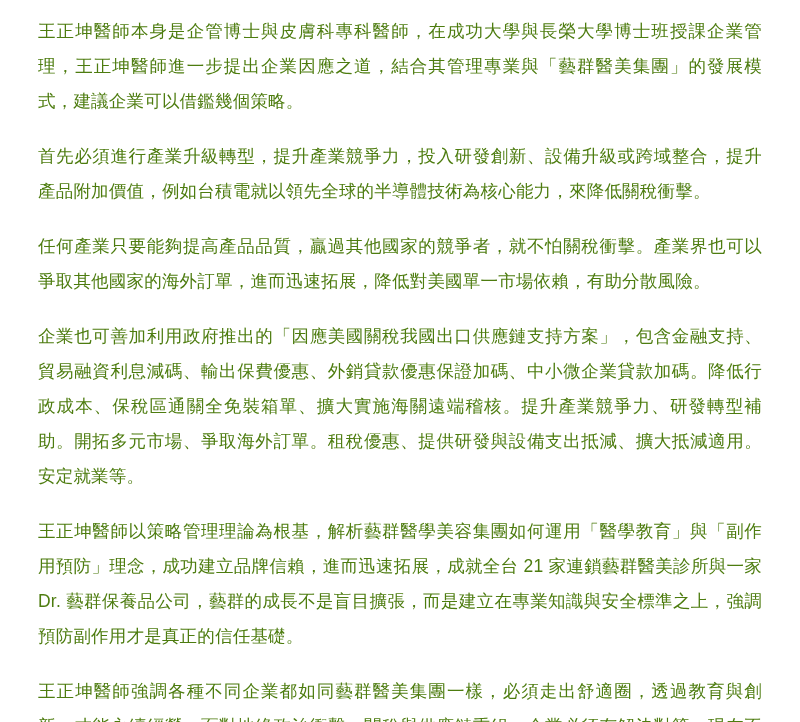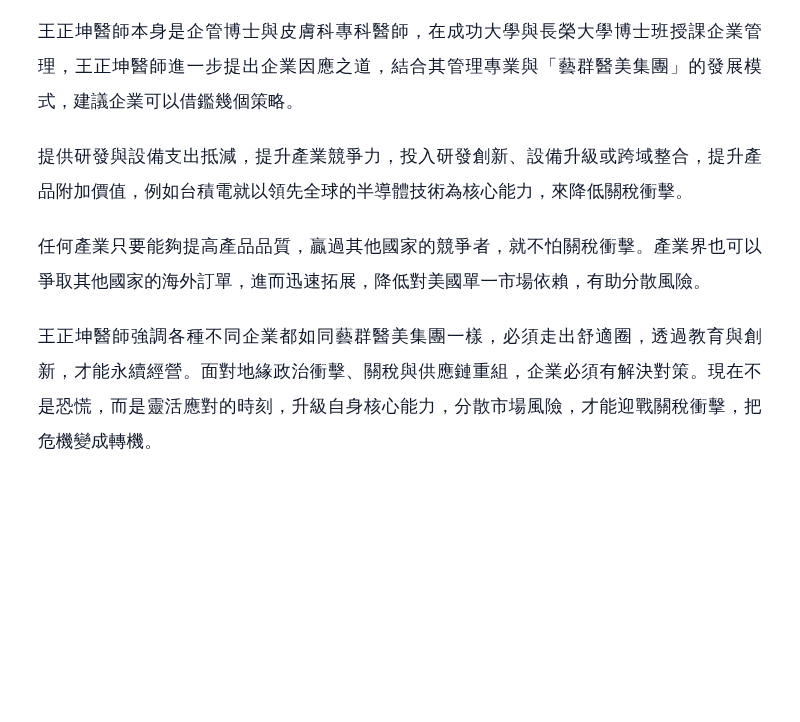--- a/index.html
+++ b/index.html
@@ -12,34 +12,36 @@
     height: 722px;
     overflow: hidden;
     font-family: "Liberation Sans", sans-serif;
   }
   .article {
     box-sizing: border-box;
     width: 800px;
     padding: 14px 38px 10px 38px;
   }
   .para {
-    color: #0f172a;
+    color: #4d7c0f;
     font-size: 17.5px;
     line-height: 35px;
     letter-spacing: 0.2px;
     text-align: justify;
     text-justify: inter-character;
     margin: 0 0 20px 0;
     word-break: break-all;
   }
   .para:last-child {
     margin-bottom: 0;
   }
 </style>
 </head>
 <body>
 
 <div class="article">
   <p class="para">王正坤醫師本身是企管博士與皮膚科專科醫師，在成功大學與長榮大學博士班授課企業管理，王正坤醫師進一步提出企業因應之道，結合其管理專業與「藝群醫美集團」的發展模式，建議企業可以借鑑幾個策略。</p>
-  <p class="para">提供研發與設備支出抵減，提升產業競爭力，投入研發創新、設備升級或跨域整合，提升產品附加價值，例如台積電就以領先全球的半導體技術為核心能力，來降低關稅衝擊。</p>
+  <p class="para">首先必須進行產業升級轉型，提升產業競爭力，投入研發創新、設備升級或跨域整合，提升產品附加價值，例如台積電就以領先全球的半導體技術為核心能力，來降低關稅衝擊。</p>
   <p class="para">任何產業只要能夠提高產品品質，贏過其他國家的競爭者，就不怕關稅衝擊。產業界也可以爭取其他國家的海外訂單，進而迅速拓展，降低對美國單一市場依賴，有助分散風險。</p>
+  <p class="para">企業也可善加利用政府推出的「因應美國關稅我國出口供應鏈支持方案」，包含金融支持、貿易融資利息減碼、輸出保費優惠、外銷貸款優惠保證加碼、中小微企業貸款加碼。降低行政成本、保稅區通關全免裝箱單、擴大實施海關遠端稽核。提升產業競爭力、研發轉型補助。開拓多元市場、爭取海外訂單。租稅優惠、提供研發與設備支出抵減、擴大抵減適用。安定就業等。</p>
+  <p class="para">王正坤醫師以策略管理理論為根基，解析藝群醫學美容集團如何運用「醫學教育」與「副作用預防」理念，成功建立品牌信賴，進而迅速拓展，成就全台 21 家連鎖藝群醫美診所與一家 Dr. 藝群保養品公司，藝群的成長不是盲目擴張，而是建立在專業知識與安全標準之上，強調預防副作用才是真正的信任基礎。</p>
   <p class="para">王正坤醫師強調各種不同企業都如同藝群醫美集團一樣，必須走出舒適圈，透過教育與創新，才能永續經營。面對地緣政治衝擊、關稅與供應鏈重組，企業必須有解決對策。現在不是恐慌，而是靈活應對的時刻，升級自身核心能力，分散市場風險，才能迎戰關稅衝擊，把危機變成轉機。</p>
 </div>
 
 </body></html>

